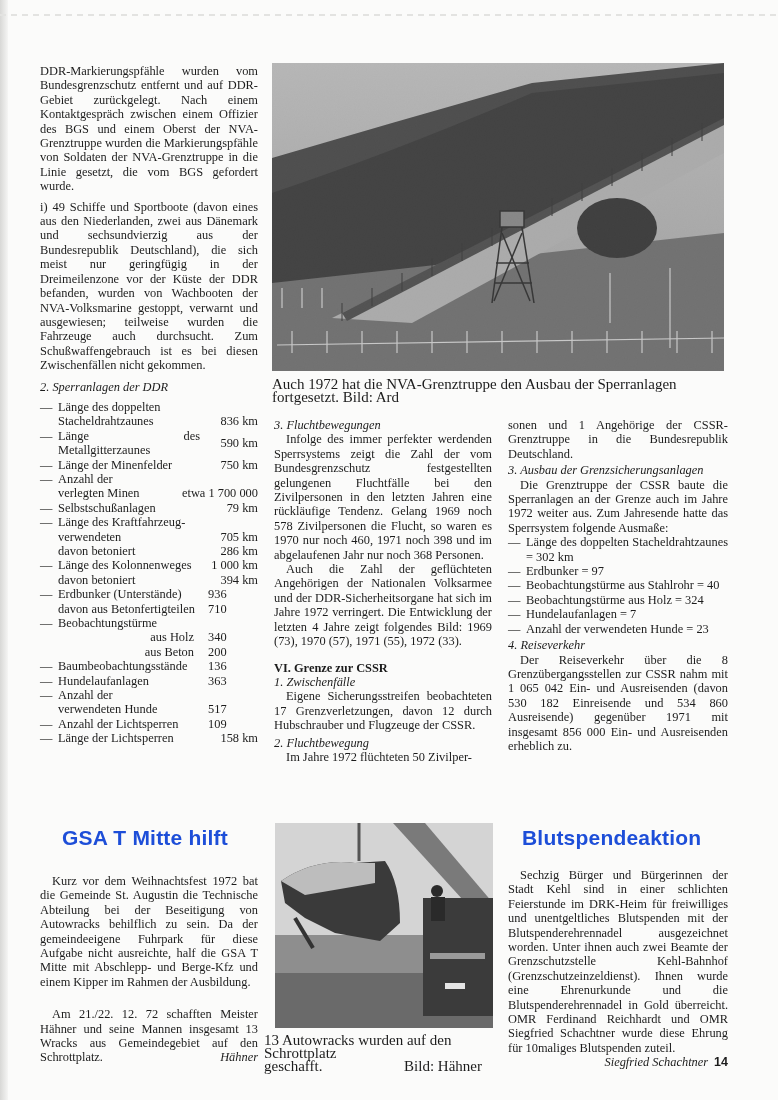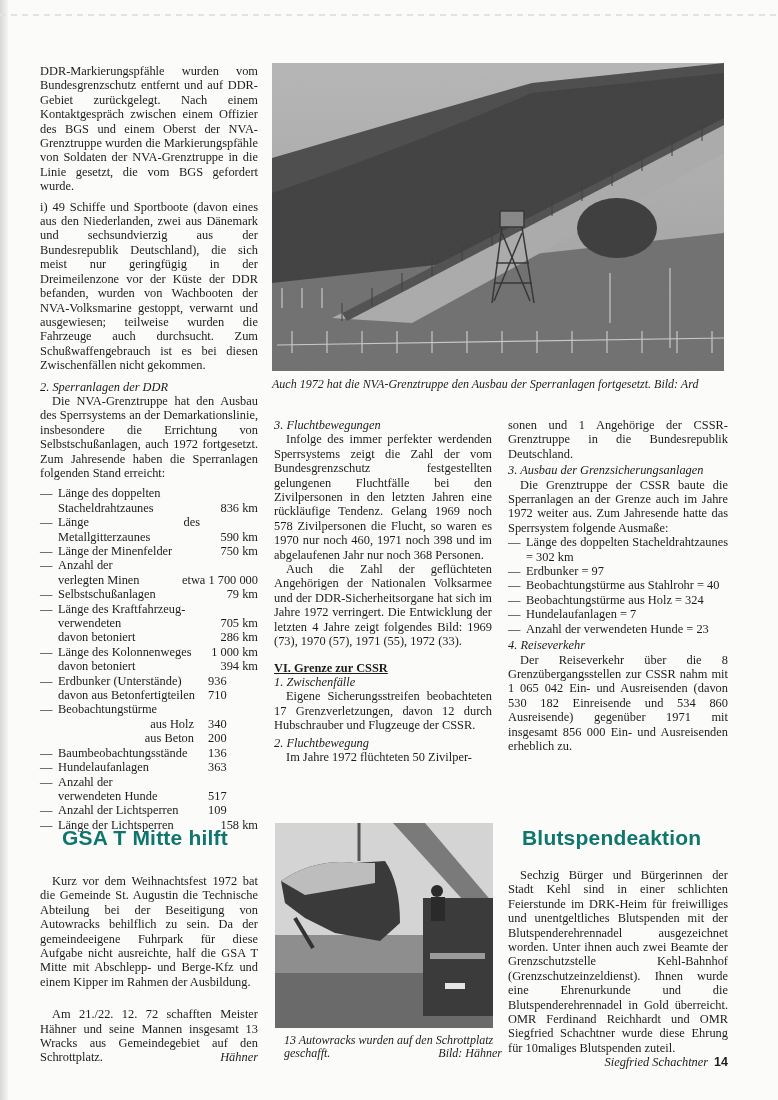--- a/index.html
+++ b/index.html
@@ -11,51 +11,50 @@
     .page-edge { position: absolute; left: 0; top: 0; width: 8px; height: 1100px;
       background: linear-gradient(90deg, #d8d8d6, #f5f5f4); }
     .scan-mark { position: absolute; left: 0; top: 14px; width: 778px; height: 2px;
       background: repeating-linear-gradient(90deg, #e3e3e1 0 6px, transparent 6px 11px); }
     .col { position: absolute; font-family: "Liberation Serif", "DejaVu Serif", serif;
       font-size: 12.4px; line-height: 14.4px; text-align: justify; }
     .col p { margin: 0; }
     .col p.ind { text-indent: 12px; }
     .col p.gap { margin-top: 6px; }
     .subhead { font-style: italic; margin: 0; }
-    .sect { font-weight: bold; margin: 0; text-decoration: underline; }
+    .sect { font-weight: bold; margin: 0; }
     .list { margin: 0; padding: 0; list-style: none; }
     .list li { position: relative; padding-left: 18px; }
     .list li .dash { position: absolute; left: 0; top: 0; }
-    .row { display: flex; justify-content: space-between; align-items: flex-end; }
+    .row { display: flex; justify-content: space-between; align-items: center; }
     .row .lbl { flex: 1; }
     .row .val { width: 58px; text-align: right; white-space: nowrap; }
     .row .val.l { text-align: left; padding-left: 8px; width: 50px; }
     .sub-right { display: flex; justify-content: flex-end; }
     .sub-right .lbl { text-align: right; padding-right: 14px; }
     .sub-right .val { width: 50px; text-align: left; }
     .photo { position: absolute; overflow: hidden; }
     .caption { position: absolute; font-family: "Liberation Serif", "DejaVu Serif", serif;
-      font-style: italic; font-size: 12px; line-height: 13px; }
+      font-size: 15px; line-height: 13px; }
     .headline { position: absolute; font-family: "Liberation Sans", "DejaVu Sans", sans-serif;
-      font-weight: bold; font-size: 21px; color: #0f766e; letter-spacing: 0.2px; }
+      font-weight: bold; font-size: 21px; color: #1d4ed8; letter-spacing: 0.2px; }
     .byline { font-style: italic; text-align: right; }
     .pagenum { font-family: "Liberation Sans", "DejaVu Sans", sans-serif; font-weight: bold;
       font-style: normal; font-size: 12.5px; margin-left: 6px; }
   </style>
 </head>
 <body>
 
 <div class="page-edge"></div>
 <div class="scan-mark"></div>
 
 <div class="col" style="left:40px; top:64px; width:218px;">
   <p>DDR-Markierungspfähle wurden vom Bundesgrenzschutz entfernt und auf DDR-Gebiet zurückgelegt. Nach einem Kontaktgespräch zwischen einem Offizier des BGS und einem Oberst der NVA-Grenztruppe wurden die Markierungspfähle von Soldaten der NVA-Grenztruppe in die Linie gesetzt, die vom BGS gefordert wurde.</p>
   <p class="gap">i) 49 Schiffe und Sportboote (davon eines aus den Niederlanden, zwei aus Dänemark und sechsundvierzig aus der Bundesrepublik Deutschland), die sich meist nur geringfügig in der Dreimeilenzone vor der Küste der DDR befanden, wurden von Wachbooten der NVA-Volksmarine gestoppt, verwarnt und ausgewiesen; teilweise wurden die Fahrzeuge auch durchsucht. Zum Schußwaffengebrauch ist es bei diesen Zwischenfällen nicht gekommen.</p>
   <p class="subhead" style="margin-top:7px;">2. Sperranlagen der DDR</p>
-  <p class="ind">Die NVA-Grenztruppe hat den Ausbau des Sperrsystems an der Demarkationslinie, insbesondere die Errichtung von Selbstschußanlagen, auch 1972 fortgesetzt. Zum Jahresende haben die Sperranlagen folgenden Stand erreicht:</p>
   <ul class="list" style="margin-top:6px;" id="ddr-list">
       <li>
         <span class="dash">—</span>
         <div>Länge des doppelten</div>
         <div class="row">
           <span class="lbl">Stacheldrahtzaunes</span>
           <span class="val">836 km</span>
         </div>
       </li>
       <li>
@@ -289,21 +288,21 @@
     <path d="M6 58 Q40 35 80 40 L100 40 L100 60 L30 72 Z" fill="#bdbdbd"></path>
     <line x1="84" y1="0" x2="84" y2="38" stroke="#555" stroke-width="3"></line>
     <path d="M20 95 L38 125" stroke="#333" stroke-width="4"></path>
     <rect x="148" y="75" width="70" height="118" fill="#3b3b3b"></rect>
     <rect x="155" y="130" width="55" height="6" fill="#9a9a9a"></rect>
     <circle cx="162" cy="68" r="6" fill="#2a2a2a"></circle>
     <rect x="156" y="74" width="14" height="24" fill="#2a2a2a"></rect>
     <rect x="170" y="160" width="20" height="6" fill="#e5e5e5"></rect>
   </svg>
 </div>
-<div class="caption" style="left:284px; top:1034px; width:218px;">
+<div class="caption" style="left:264px; top:1034px; width:218px;">
   <div>13 Autowracks wurden auf den Schrottplatz</div>
   <div style="display:flex; justify-content:space-between;">
     <span>geschafft.</span>
     <span>Bild: Hähner</span>
   </div>
 </div>
 
 <div class="headline" style="left:522px; top:826px;">Blutspendeaktion</div>
 <div class="col" style="left:508px; top:868px; width:220px;">
   <p class="ind">Sechzig Bürger und Bürgerinnen der Stadt Kehl sind in einer schlichten Feierstunde im DRK-Heim für freiwilliges und unentgeltliches Blutspenden mit der Blutspenderehrennadel ausgezeichnet worden. Unter ihnen auch zwei Beamte der Grenzschutzstelle Kehl-Bahnhof (Grenzschutzeinzeldienst). Ihnen wurde eine Ehrenurkunde und die Blutspenderehrennadel in Gold überreicht. OMR Ferdinand Reichhardt und OMR Siegfried Schachtner wurde diese Ehrung für 10maliges Blutspenden zuteil.</p>

